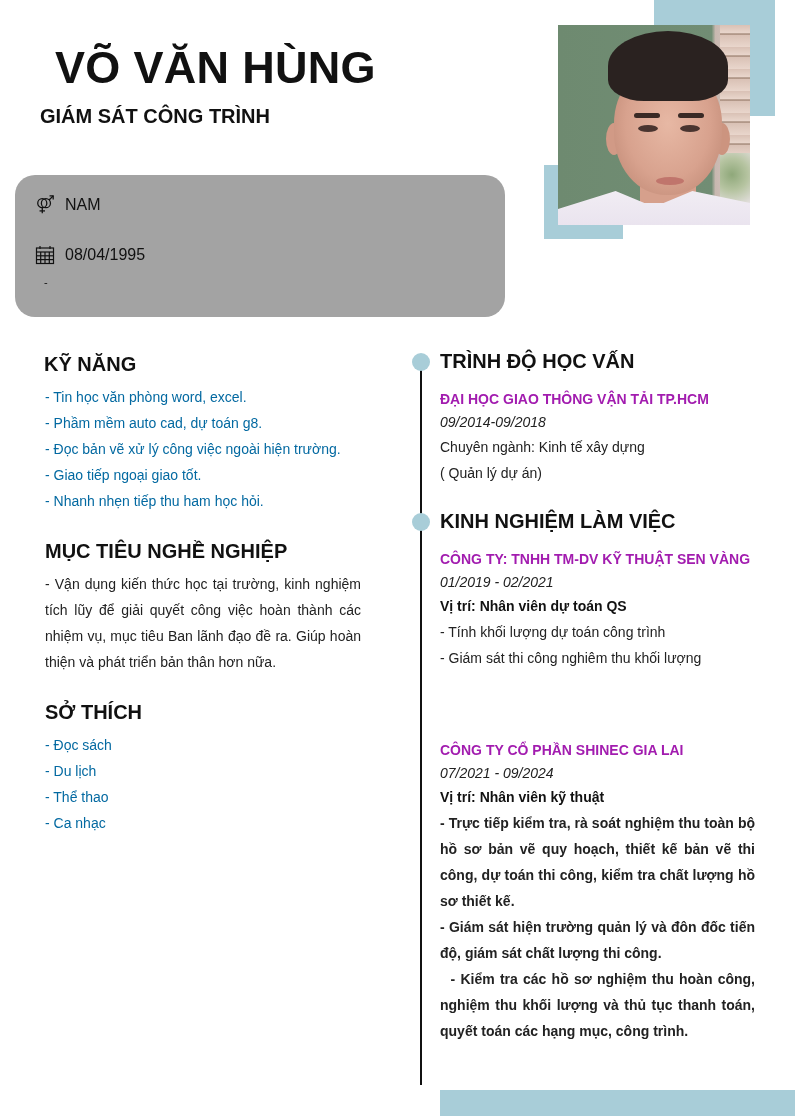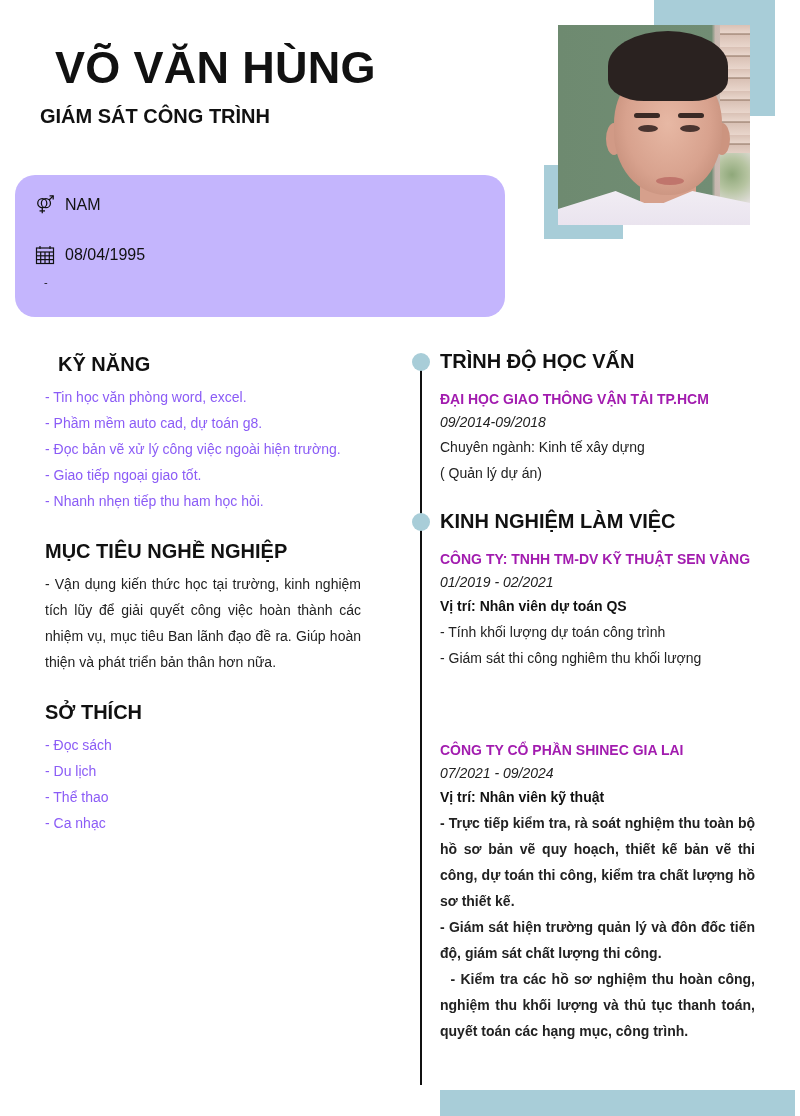--- a/index.html
+++ b/index.html
@@ -32,30 +32,30 @@
   .photo .brow.r { left: 120px; }
   .photo .mouth { position: absolute; left: 98px; top: 152px; width: 28px; height: 8px; background: #c0756c; border-radius: 50%; }
   .photo .shirt { position: absolute; left: 0; top: 160px; width: 192px; height: 60px;
            background: linear-gradient(180deg, #f2eef4 0%, #e6dfec 100%);
            clip-path: polygon(0 40%, 30% 10%, 45% 30%, 55% 30%, 70% 10%, 100% 30%, 100% 100%, 0 100%); }
   .photo .neck { position: absolute; left: 82px; top: 150px; width: 56px; height: 30px; background: #d6a08c; }
 
   .name { position: absolute; left: 55px; top: 42px; font-size: 45px; font-weight: 700; letter-spacing: 0.3px; color: #111; }
   .job-title { position: absolute; left: 40px; top: 105px; font-size: 20px; font-weight: 700; color: #111; }
 
-  .info-box { position: absolute; left: 15px; top: 175px; width: 490px; height: 142px; background: #c4b5fd; border-radius: 20px; }
+  .info-box { position: absolute; left: 15px; top: 175px; width: 490px; height: 142px; background: #a3a3a3; border-radius: 20px; }
   .info-row { position: absolute; left: 20px; display: flex; align-items: center; gap: 10px; font-size: 16px; color: #111; }
   .info-row.gender { top: 20px; }
   .info-row.dob { top: 70px; }
   .info-row .icon { width: 20px; height: 20px; display: flex; align-items: center; justify-content: center; }
   .info-dash { position: absolute; left: 29px; top: 101px; font-size: 11px; color: #111; }
 
   .section-title { position: absolute; font-size: 20px; font-weight: 700; color: #111; }
   .list { position: absolute; left: 45px; }
-  .list .item { font-size: 14px; line-height: 26px; color: #8b5cf6; white-space: nowrap; }
+  .list .item { font-size: 14px; line-height: 26px; color: #0369a1; white-space: nowrap; }
   .para { position: absolute; left: 45px; width: 316px; font-size: 14px; line-height: 26px; color: #222; text-align: justify; }
 
   .timeline-line { position: absolute; left: 420px; top: 362px; width: 1.5px; height: 723px; background: #111; }
   .dot { position: absolute; left: 412px; width: 18px; height: 18px; border-radius: 50%; background: #a8cdd8; }
   .dot.edu { top: 353px; }
   .dot.exp { top: 513px; }
 
   .r-block { position: absolute; left: 440px; width: 315px; }
   .r-org { font-size: 14px; font-weight: 700; color: #a21caf; line-height: 23px; white-space: nowrap; }
   .r-date { font-size: 14px; font-style: italic; color: #222; line-height: 23px; }
@@ -115,21 +115,21 @@
         <line x1="5.7" y1="7" x2="5.7" y2="18.5"></line>
         <line x1="10" y1="7" x2="10" y2="18.5"></line>
         <line x1="14.3" y1="7" x2="14.3" y2="18.5"></line>
       </svg>
     </span>
     <span>08/04/1995</span>
   </div>
   <div class="info-dash">-</div>
 </div>
 
-<div class="section-title" style="left:58px; top:353px;">KỸ NĂNG</div>
+<div class="section-title" style="left:44px; top:353px;">KỸ NĂNG</div>
 <div class="list" style="top:384px;">
   <div class="item">- Tin học văn phòng word, excel.</div>
   <div class="item">- Phầm mềm auto cad, dự toán g8.</div>
   <div class="item">- Đọc bản vẽ xử lý công việc ngoài hiện trường.</div>
   <div class="item">- Giao tiếp ngoại giao tốt.</div>
   <div class="item">- Nhanh nhẹn tiếp thu ham học hỏi.</div>
 </div>
 
 <div class="section-title" style="left:45px; top:540px;">MỤC TIÊU NGHỀ NGHIỆP</div>
 <div class="para" style="top:571px;">- Vận dụng kiến thức học  tại trường, kinh nghiệm tích lũy để giải quyết công việc hoàn thành các nhiệm vụ, mục tiêu Ban lãnh đạo đề ra. Giúp hoàn thiện và phát triển bản thân hơn nữa.</div>

